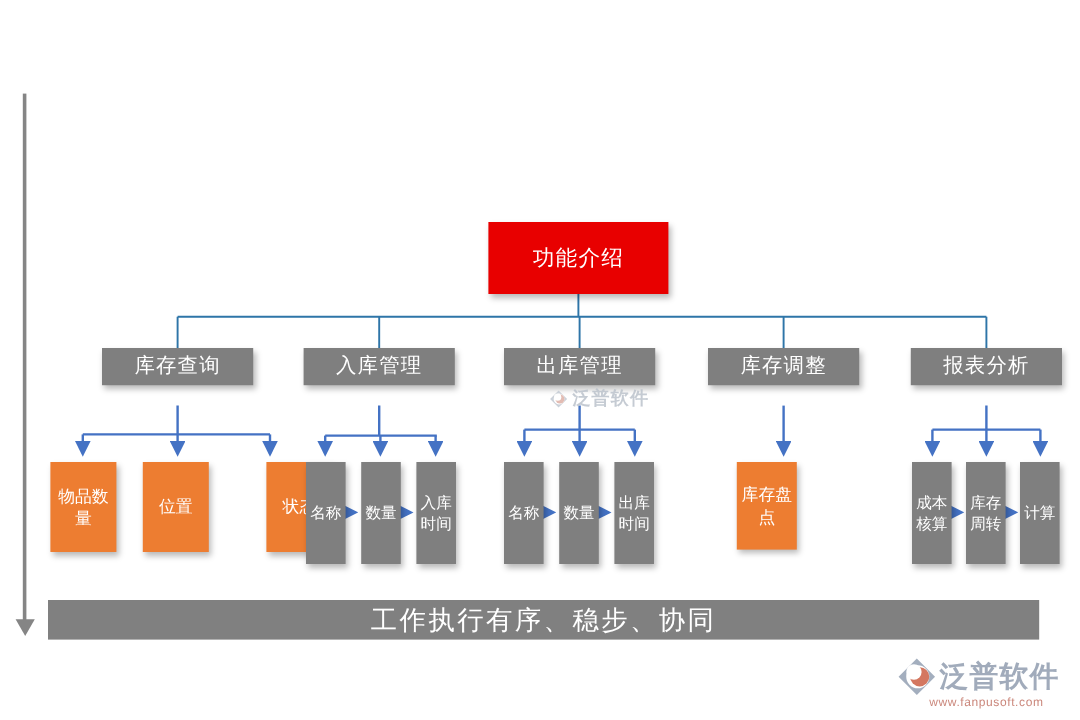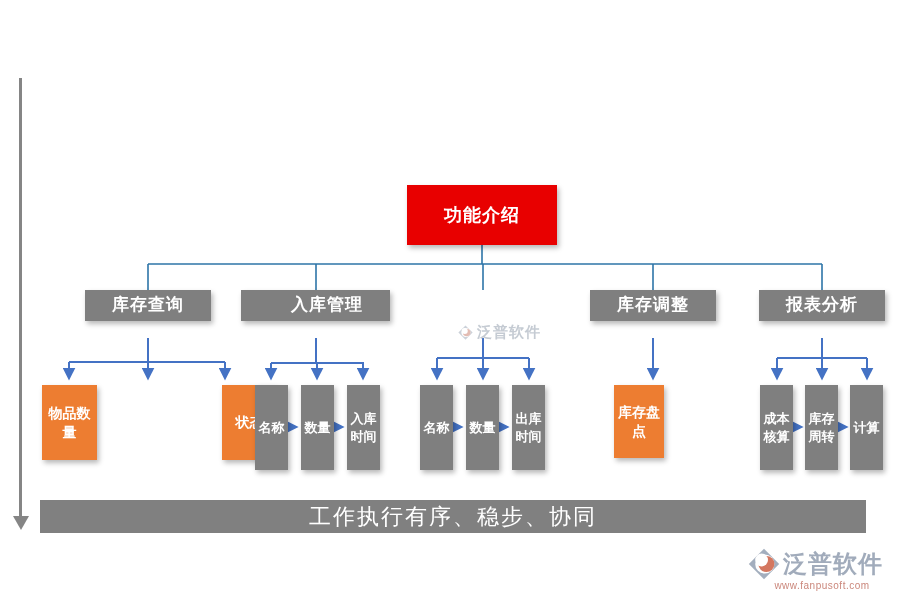--- a/index.html
+++ b/index.html
@@ -9,30 +9,30 @@
   }
   
   #title{
     position:absolute;top:80px;left:0;right:0;padding-left:30px;
     text-align:center;font-size:38px;font-weight:bold;letter-spacing:1px;
     color:var(--title-blue,#1e5c99);
   }
   
   .box{
     position:absolute;display:flex;align-items:center;justify-content:center;
-    color:#ffffff;font-weight:bold;text-align:center;
+    color:#ffffff;font-weight:normal;text-align:center;
     box-shadow:2px 3px 5px rgba(0,0,0,.28);
     word-break:break-all;line-height:1.35;
   }
   .red{background:var(--node-red,#e80000);}
   .gray{background:var(--node-gray,#7f7f7f);}
   .orange{background:var(--node-orange,#ed7d31);}
   .root{left:407px;top:185px;width:150px;height:60px;font-size:18px;letter-spacing:1px;}
   .lvl2{top:290px;width:126px;height:31px;font-size:17px;letter-spacing:1px;}
-  #b0{left:85px;}  #b1{left:241px;padding-left:23px;} #b2{left:420px;} #b3{left:590px;} #b4{left:759px;}
+  #b0{left:85px;}  #b1{left:253px;} #b2{left:420px;} #b3{left:590px;} #b4{left:759px;}
   .leaf-wide{top:385px;width:55px;height:75px;font-size:14px;padding:0 2px;box-sizing:border-box;}
   .leaf-narrow{top:385px;width:33px;height:85px;font-size:13px;padding:0 2px;box-sizing:border-box;}
   .leaf-check{left:614px;top:385px;width:50px;height:73px;font-size:14px;padding:0 3px;box-sizing:border-box;}
   
   #wires{position:absolute;left:0;top:0;pointer-events:none;}
   .tl{stroke:var(--tree-line,#2e75a8);stroke-width:1.6;fill:none;}
   .bl{stroke:var(--arrow-blue,#4472c4);stroke-width:2;fill:none;}
   #ah path{fill:var(--arrow-blue,#4472c4);}
   
   #vline{position:absolute;left:19px;top:78px;width:3px;height:440px;background:#858585;}
@@ -101,24 +101,26 @@
     <line class="bl" x1="822" y1="358" x2="822" y2="378" marker-end="url(#ah)"></line>
     <line class="bl" x1="867" y1="358" x2="867" y2="378" marker-end="url(#ah)"></line>
     <line class="bl" x1="794" y1="427" x2="801" y2="427" marker-end="url(#ah)"></line>
     <line class="bl" x1="839" y1="427" x2="846" y2="427" marker-end="url(#ah)"></line>
   </svg>
 
   <div class="box red root">功能介绍</div>
 
   <div class="box gray lvl2" id="b0">库存查询</div>
   <div class="box gray lvl2" id="b1">入库管理</div>
+  <div class="box gray lvl2" id="b2">出库管理</div>
   <div class="box gray lvl2" id="b3">库存调整</div>
   <div class="box gray lvl2" id="b4">报表分析</div>
 
   <div class="box orange leaf-wide" style="left:42px;">物品数量</div>
+  <div class="box orange leaf-wide" style="left:119px;">位置</div>
   <div class="box orange leaf-wide" style="left:197px;margin-left:25px;">状态</div>
 
   <div class="box gray leaf-narrow" style="left:255px;">名称</div>
   <div class="box gray leaf-narrow" style="left:301px;">数量</div>
   <div class="box gray leaf-narrow" style="left:347px;">入库时间</div>
 
   <div class="box gray leaf-narrow" style="left:420px;">名称</div>
   <div class="box gray leaf-narrow" style="left:466px;">数量</div>
   <div class="box gray leaf-narrow" style="left:512px;">出库时间</div>
 

